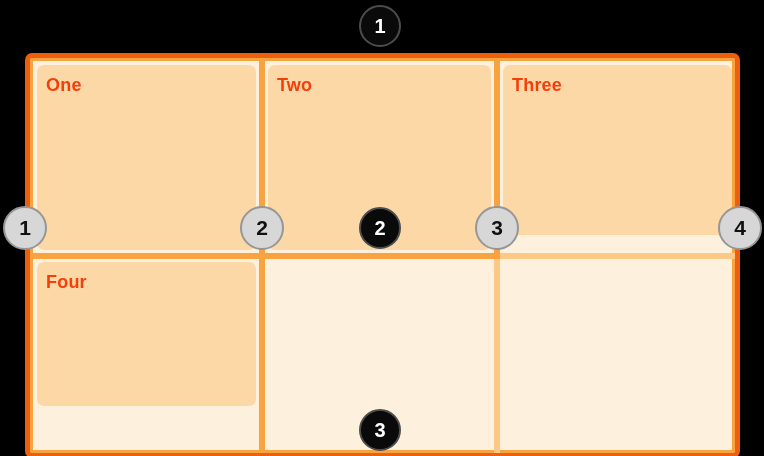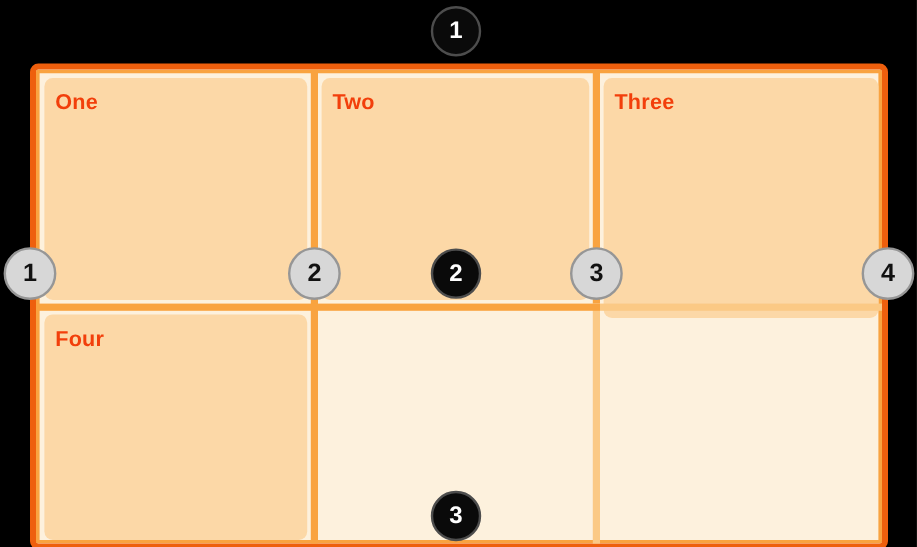--- a/index.html
+++ b/index.html
@@ -34,22 +34,22 @@
     padding: 10px 0 0 9px;
   }
   .cell-label {
     color: #f23f0b;
     font-size: 18px;
     font-weight: bold;
     letter-spacing: 0.2px;
   }
   .cell-one   { left: 7px;   top: 7px;   width: 219px; height: 185px; }
   .cell-two   { left: 238px; top: 7px;   width: 223px; height: 185px; }
-  .cell-three { left: 473px; top: 7px;   width: 229px; height: 200px; }
-  .cell-four  { left: 7px;   top: 204px; width: 219px; height: 188px; }
+  .cell-three { left: 473px; top: 7px;   width: 229px; height: 170px; }
+  .cell-four  { left: 7px;   top: 204px; width: 219px; height: 144px; }
   .cell-five  { left: 238px; top: 204px; width: 223px; height: 188px; }
   
   .gridline { position: absolute; background: #f9a340; }
   .gridline.light { background: #fbc985; }
   .v-line-a        { left: 229px; top: 0;     width: 6px;   height: 395px; }
   .v-line-b-top    { left: 464px; top: 0;     width: 6px;   height: 195px; }
   .v-line-b-bottom { left: 464px; top: 195px; width: 6px;   height: 200px; }
   .h-line-left     { left: 0;     top: 195px; width: 470px; height: 6px; }
   .h-line-right    { left: 470px; top: 195px; width: 235px; height: 6px; }
   

